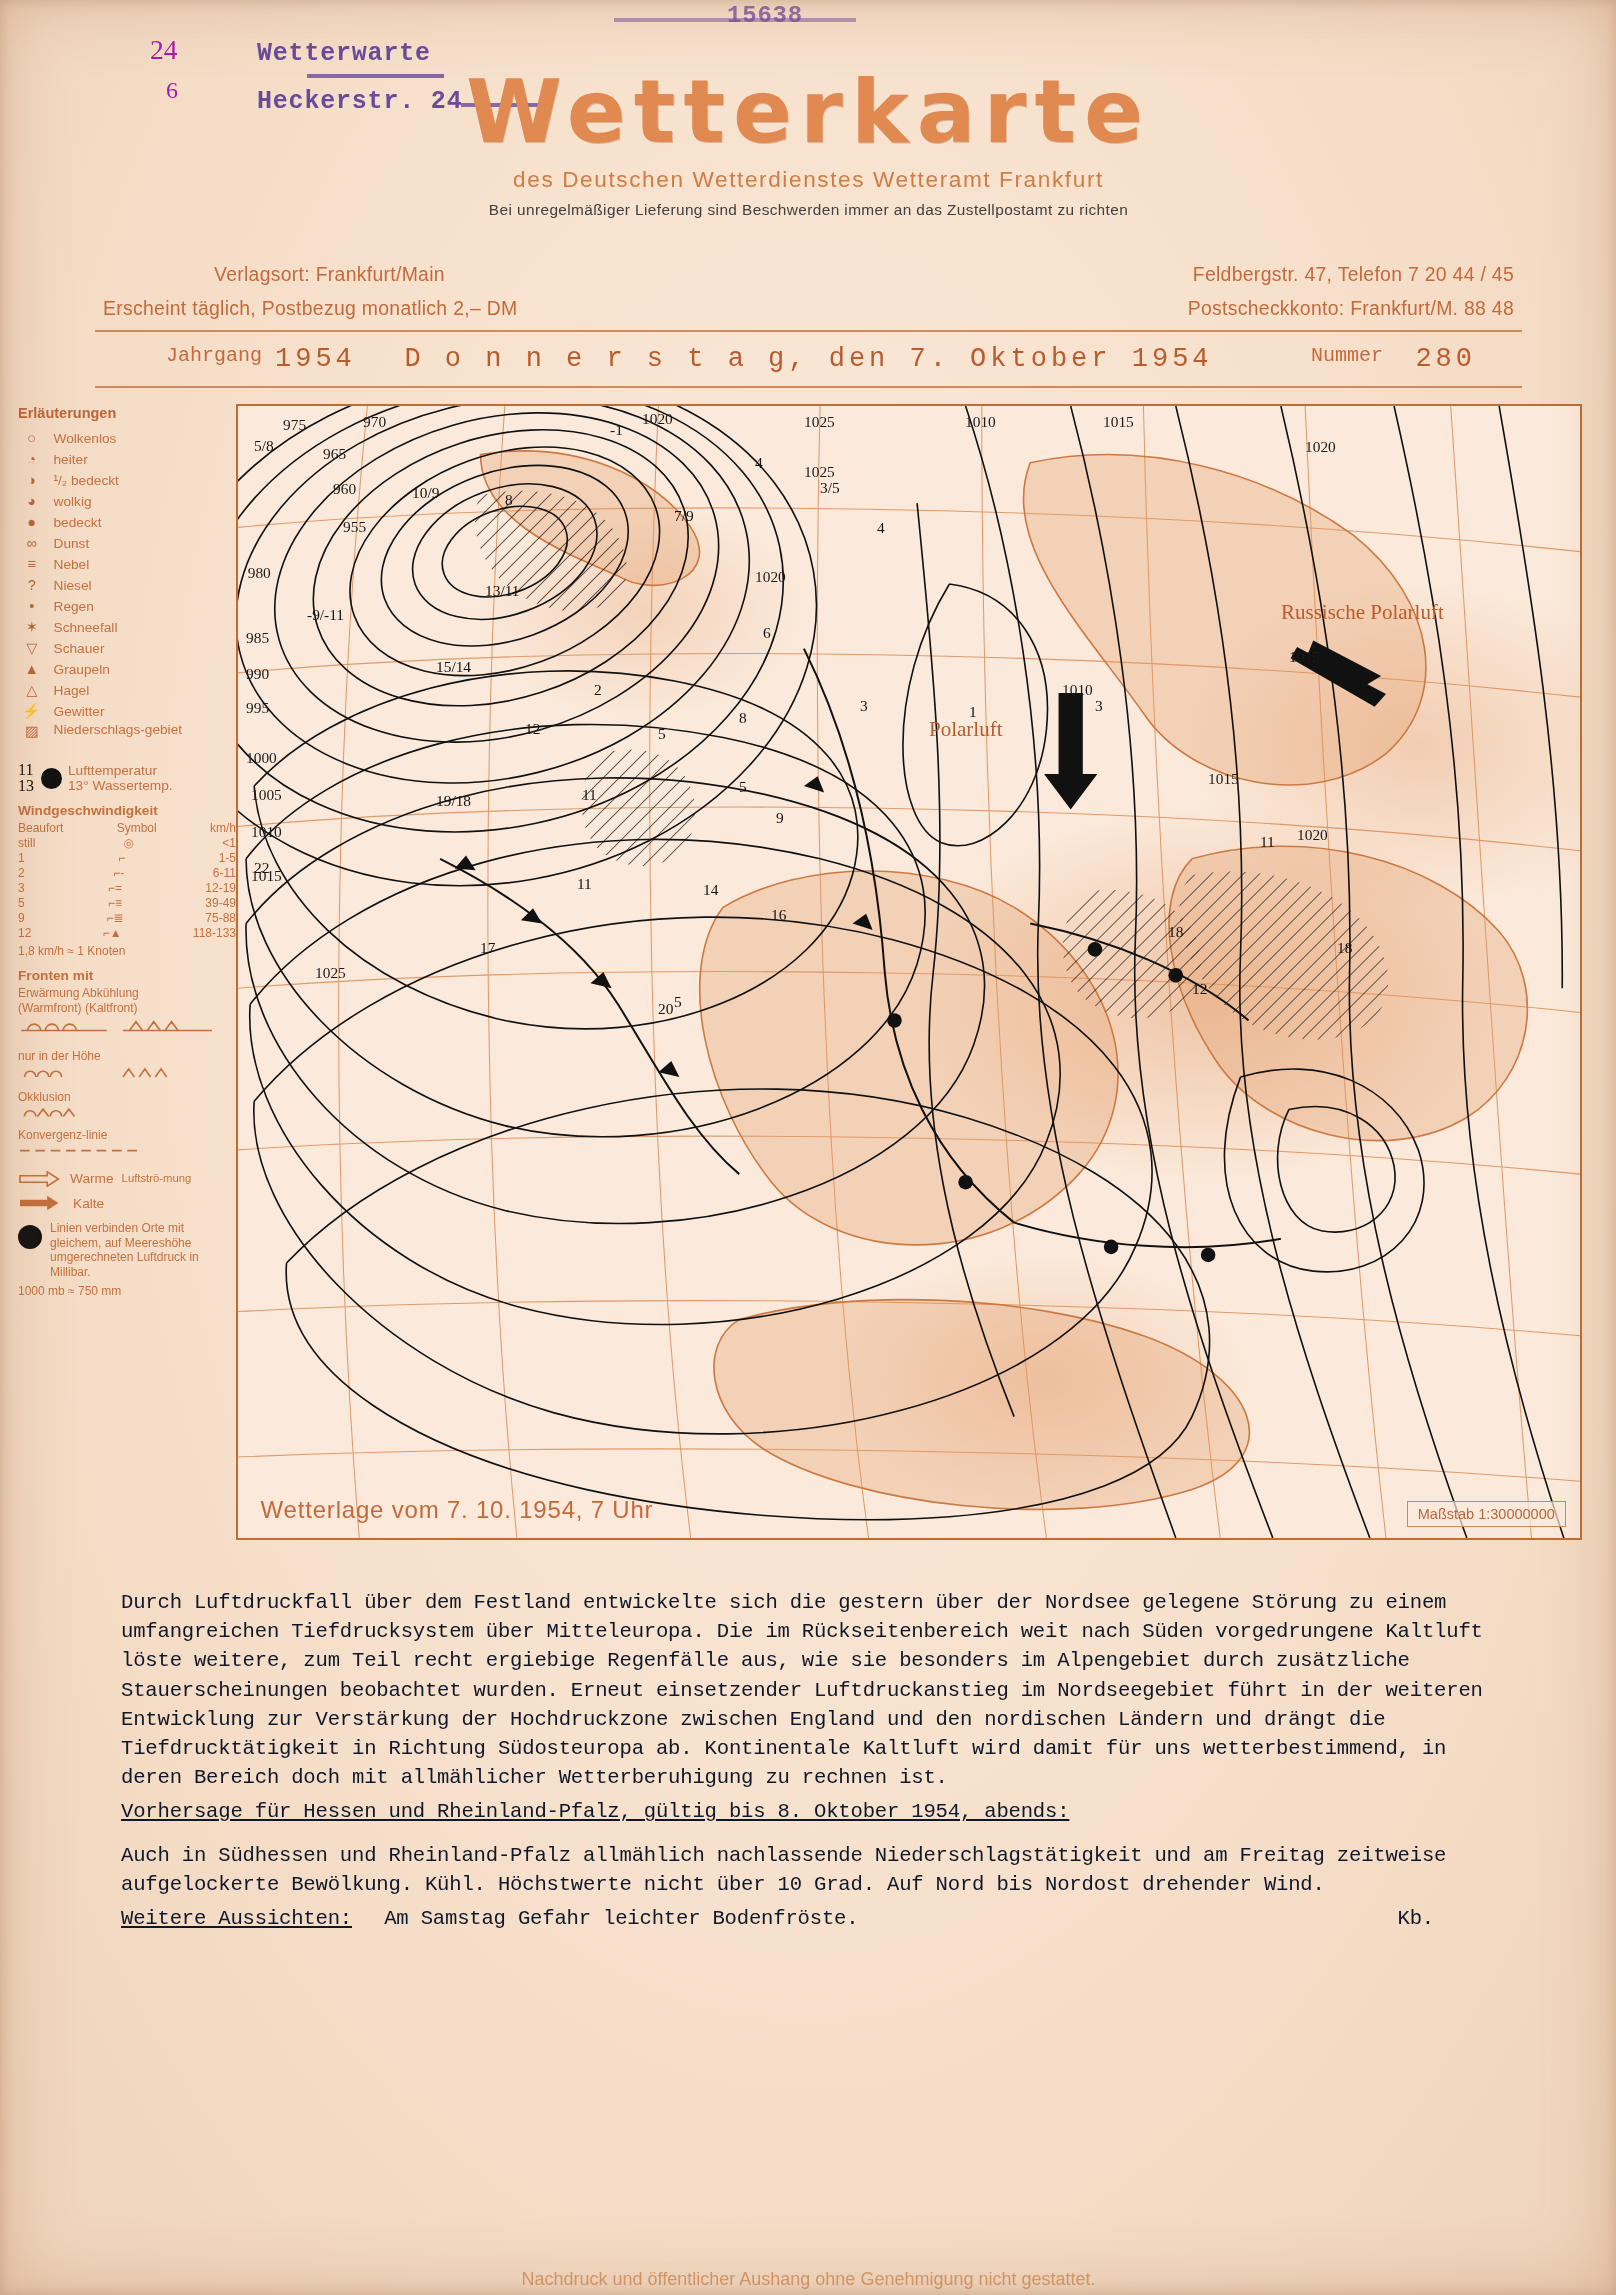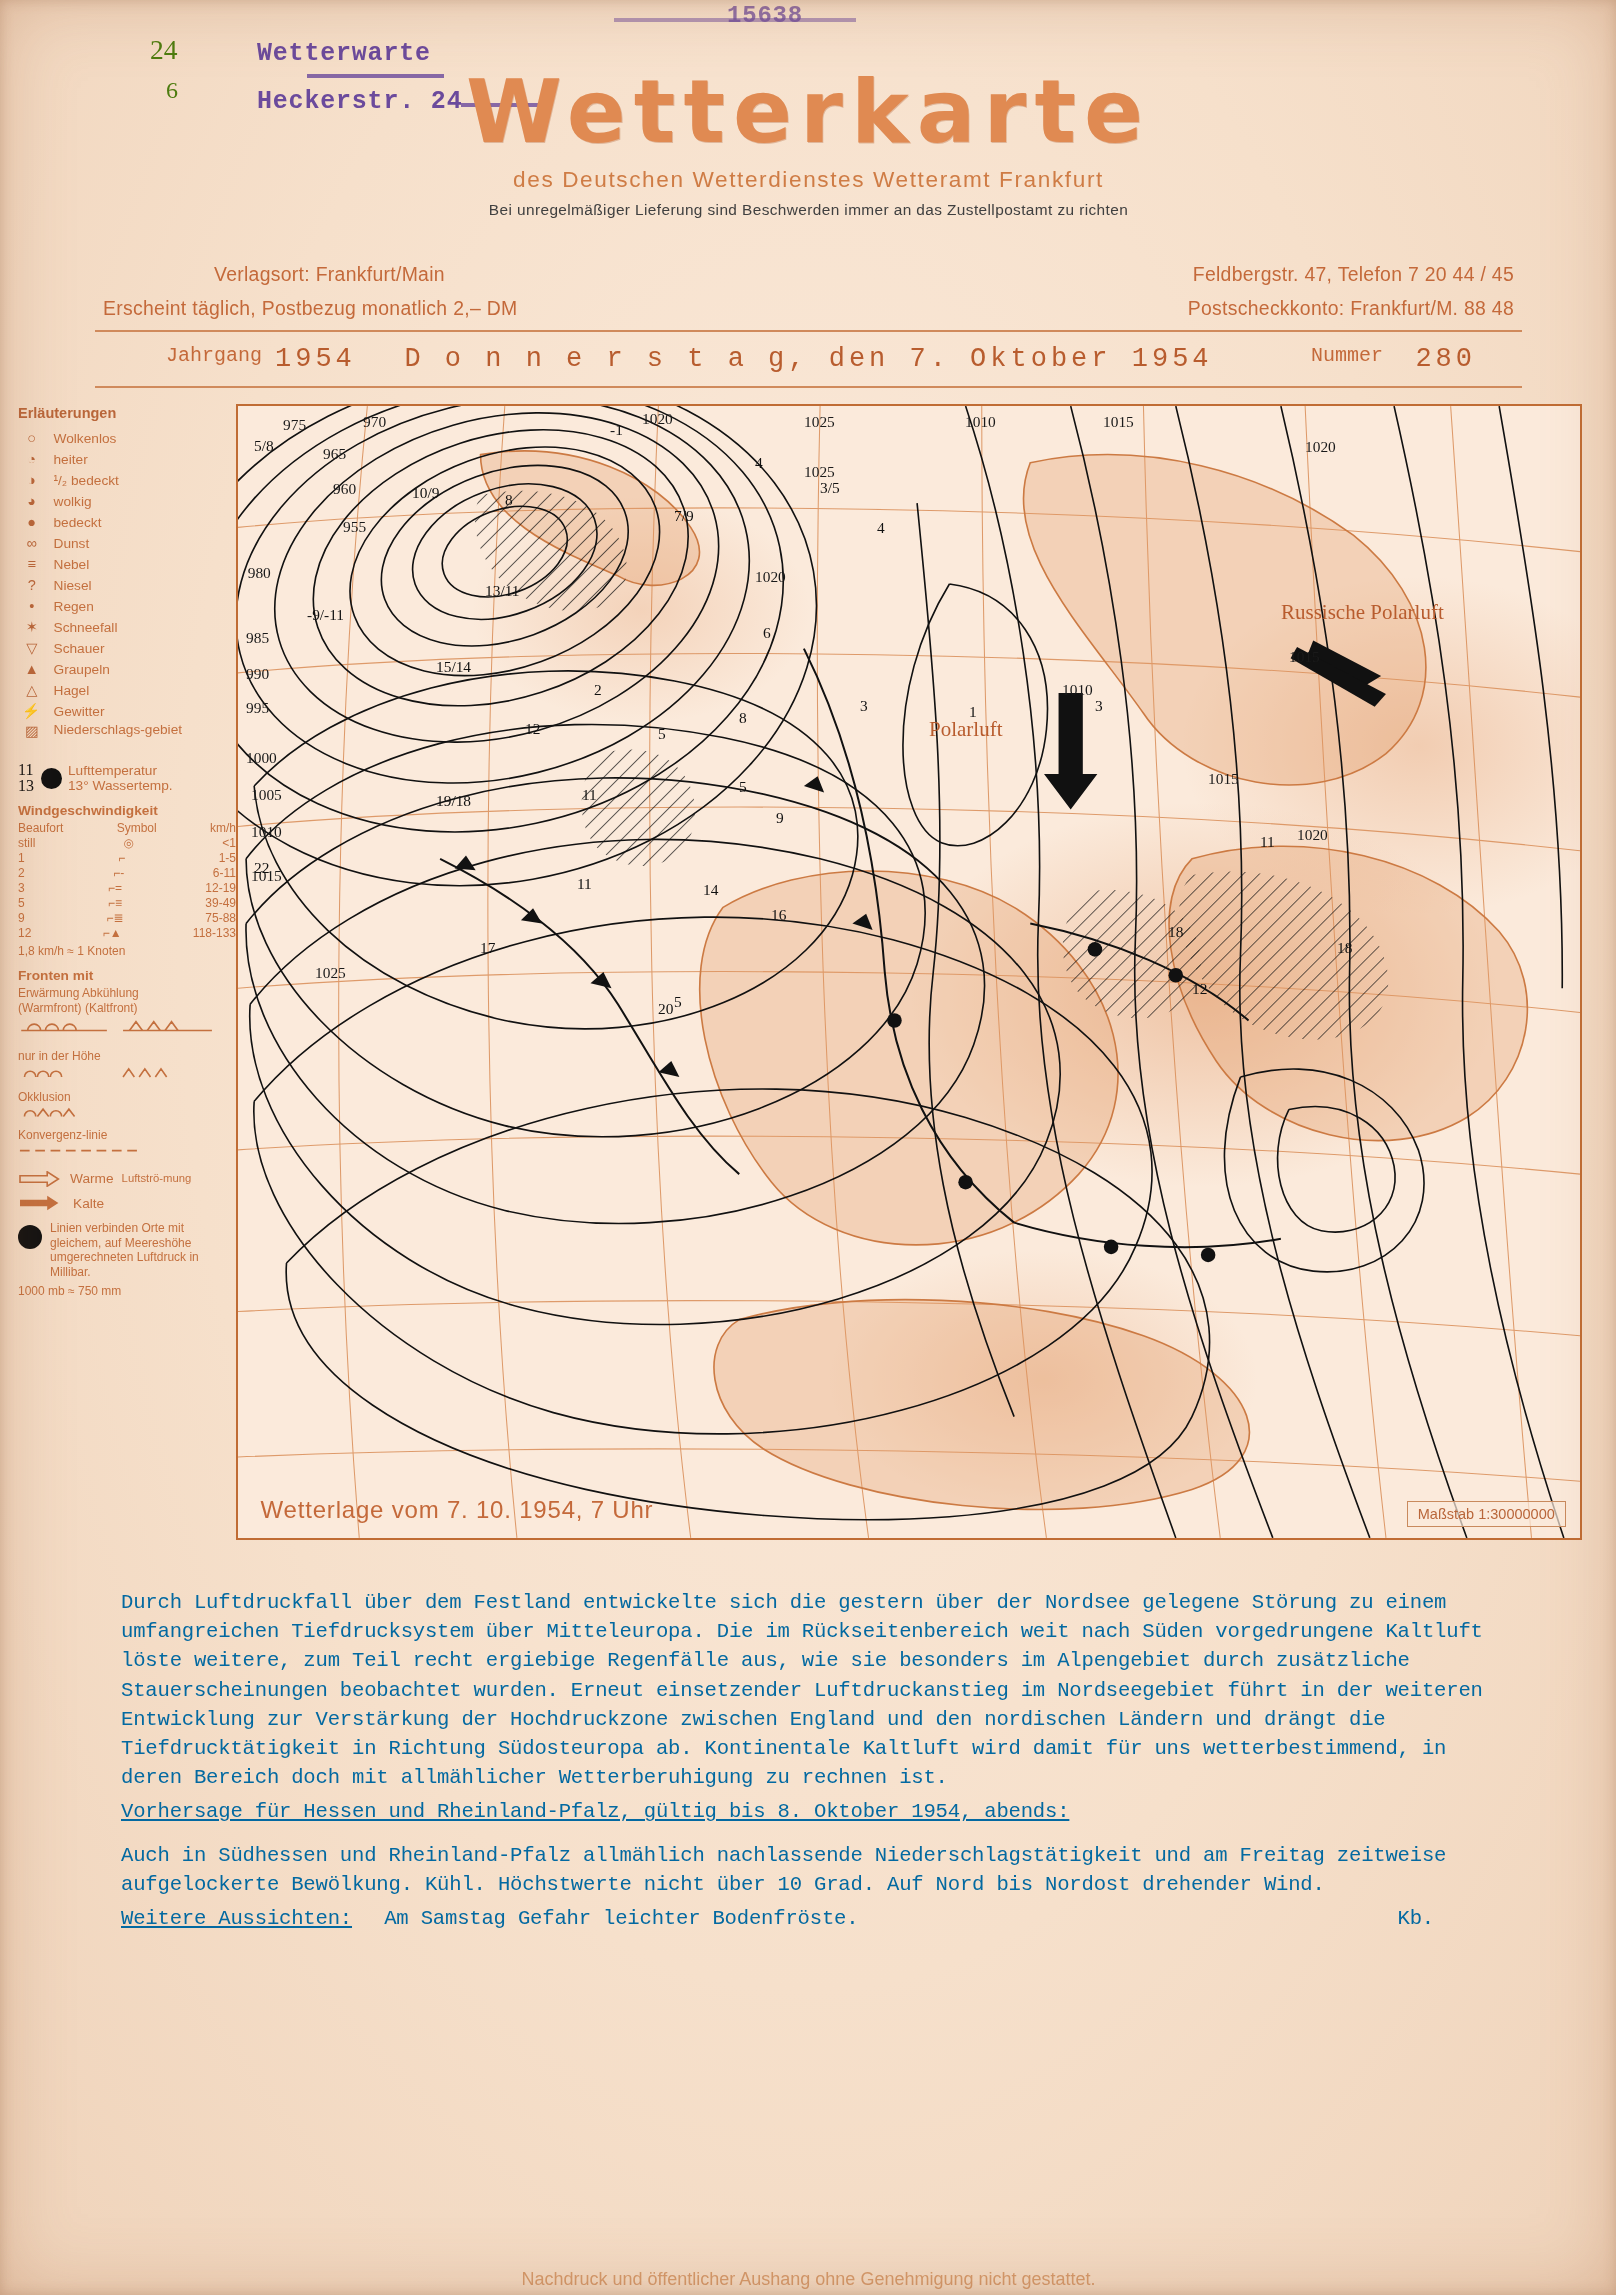--- a/index.html
+++ b/index.html
@@ -29,21 +29,21 @@
     font-weight:bold;
     letter-spacing:0.8px;
   }
   .stamp-line{
     position:absolute;
     border-bottom:4px solid #6b4a9c;
     opacity:.8;
   }
   .num-left{
     position:absolute;
-    color:#4d7c0f;
+    color:#a21caf;
     font-family:"Liberation Serif", serif;
     font-size:27.5px;
   }
   .masthead{
     position:absolute;
     left:0;right:0;top:69px;
     text-align:center;
   }
   .masthead .title{
     font-family:"DejaVu Sans", sans-serif;
@@ -117,21 +117,21 @@
   .map .press{
     position:absolute;font-size:15.4px;color:#1a1a1a;font-family:"Liberation Serif", serif;
   }
   .map .stn{
     position:absolute;font-size:15.4px;color:#111;font-family:"Liberation Serif", serif;
   }
   
   .body-text{
     position:absolute;left:121px;top:1588px;width:1382px;
     font-family:"Liberation Mono", monospace;
-    font-size:20.6px;line-height:1.42;color:#0369a1;
+    font-size:20.6px;line-height:1.42;color:#0f172a;
     letter-spacing:-0.2px;
   }
   .body-text p{margin:0 0 4.8px 0;}
   .hdr-u{ text-decoration:underline; }
   .sect{margin-top:18px;}
   .two-col{display:flex;gap:32px;margin-top:6.5px;}
   .two-col .c1{width:655px;}
   .footer{
     position:absolute;left:0;right:0;bottom:4.8px;text-align:center;
     font-size:18px;color:#d59a6c;

